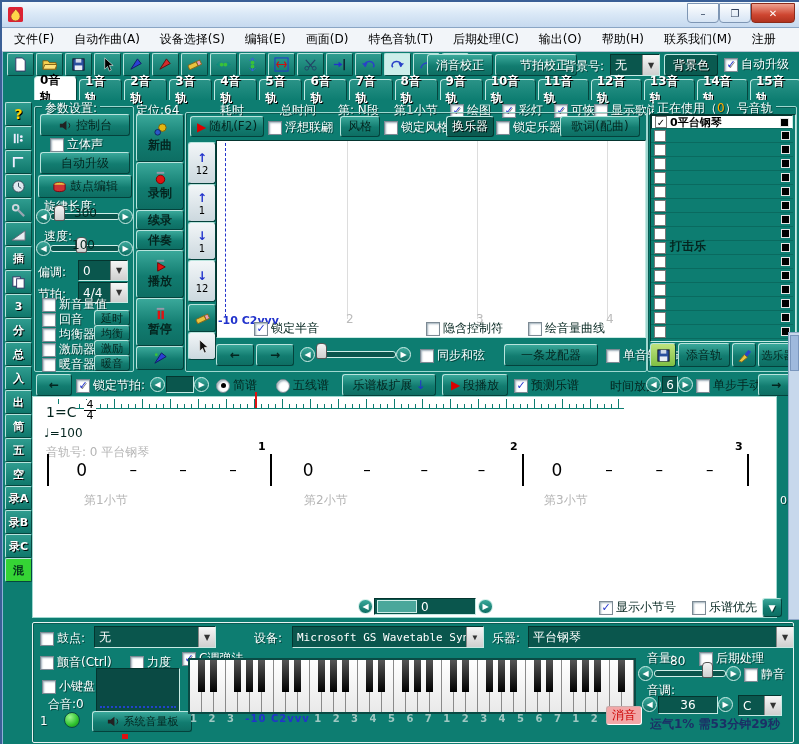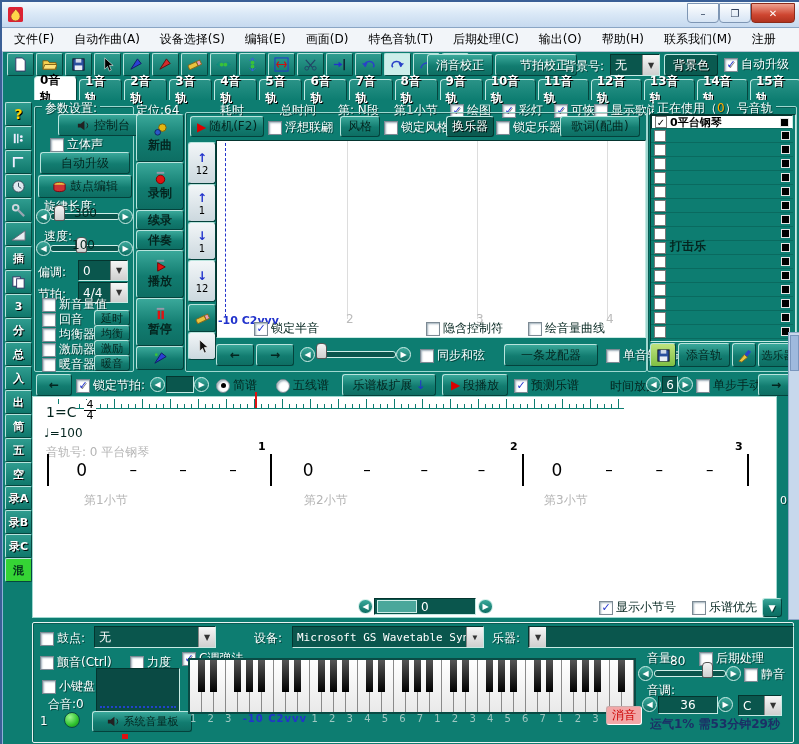--- a/index.html
+++ b/index.html
@@ -90,21 +90,21 @@
   .thumb{position:absolute;width:9px;height:14px;background:linear-gradient(#f4f4f4,#cfcfcf);border:1px solid #555;border-radius:4px 4px 2px 2px;}
   .sarrow{position:absolute;width:13px;height:13px;border-radius:50%;background:linear-gradient(#3aa89a,#0d6e63);
     border:1px solid #cfeee8;color:#fff;font-size:8px;display:flex;align-items:center;justify-content:center;}
   .lbl{position:absolute;color:#fff;white-space:nowrap;text-shadow:1px 1px 0 rgba(0,0,0,.5);}
   .lbl.dark{color:#04251f;text-shadow:none;}
   
   #kb{position:absolute;left:186px;top:656px;width:444px;height:52px;background:#fff;border:2px solid #0a4a44;display:flex;}
   .wkey{width:12px;height:100%;background:linear-gradient(#fff,#e9e9e9);border-right:1px solid #8a8a8a;box-sizing:border-box;}
   .bkey{position:absolute;width:7px;height:32px;background:linear-gradient(#555,#000);top:0;}
   #kbnums{position:absolute;left:188px;top:711px;width:450px;font-size:10px;white-space:nowrap;overflow:hidden;}
-  #kbnums .g{color:#9fc8c2;letter-spacing:4px;}
+  #kbnums .g{color:#9fc8c2;letter-spacing:4px;font-weight:bold;}
   #kbnums .b{color:#2233cc;font-weight:bold;letter-spacing:1px;}
   .led{position:absolute;width:14px;height:14px;border-radius:50%;background:radial-gradient(circle at 35% 30%,#9cf58e,#2ec22e 60%,#157a15);border:1px solid #0a4a44;}
   .disp{position:absolute;background:#0a4a44;border:1px solid;border-color:#04352f #c8eae4 #c8eae4 #04352f;}
   .scrollstrip{position:absolute;background:#c7d8ec;border:1px solid #8fa8c8;}
 </style>
 </head>
 <body>
 
 <div id="root">
 
@@ -296,21 +296,21 @@
       <div class="tab">10音轨</div>
       <div class="tab">11音轨</div>
       <div class="tab">12音轨</div>
       <div class="tab">13音轨</div>
       <div class="tab">14音轨</div>
       <div class="tab">15音轨</div>
     </div>
 
   <div class="grp" style="left:32px;top:104px;width:98px;height:264px;"></div>
   <span class="grp-label" style="left:40px;top:98px;">参数设置:</span>
-  <div class="btn dark" style="left:56px;top:112px;width:88px;height:20px;">
+  <div class="btn dark" style="left:38px;top:112px;width:88px;height:20px;">
     <span class="ticon" id="spk1">
         <svg width="15" height="15" viewBox="0 0 16 16">
           <path d="M2 6h3l4-3v10l-4-3H2z" fill="#222"></path>
           <path d="M11 5c2 1.5 2 4.5 0 6" fill="none" stroke="#222"></path>
         </svg>
       </span>
       <span>控制台</span>
   </div>
   <label class="chk" style="left:48px;top:134px;">
     <span class="box"></span>
@@ -668,20 +668,21 @@
     <span class="val">无</span>
       <span class="arrow">▼</span>
   </div>
   <span class="lbl" style="left:252px;top:628px;">设备:</span>
   <div class="sel" style="left:290px;top:624px;width:190px;height:20px;font-family:'DejaVu Sans Mono','Liberation Mono',monospace;font-size:11px;">
     <span class="val">Microsoft GS Wavetable Synth</span>
       <span class="arrow">▼</span>
   </div>
   <span class="lbl" style="left:490px;top:628px;">乐器:</span>
   <div class="sel" style="left:526px;top:624px;width:264px;height:20px;">
+    <span class="val">平台钢琴</span>
       <span class="arrow">▼</span>
   </div>
   <label class="chk" style="left:38px;top:652px;">
     <span class="box"></span>
       <span>颤音(Ctrl)</span>
     </label>
   <label class="chk" style="left:128px;top:652px;">
     <span class="box"></span>
       <span>力度</span>
     </label>

